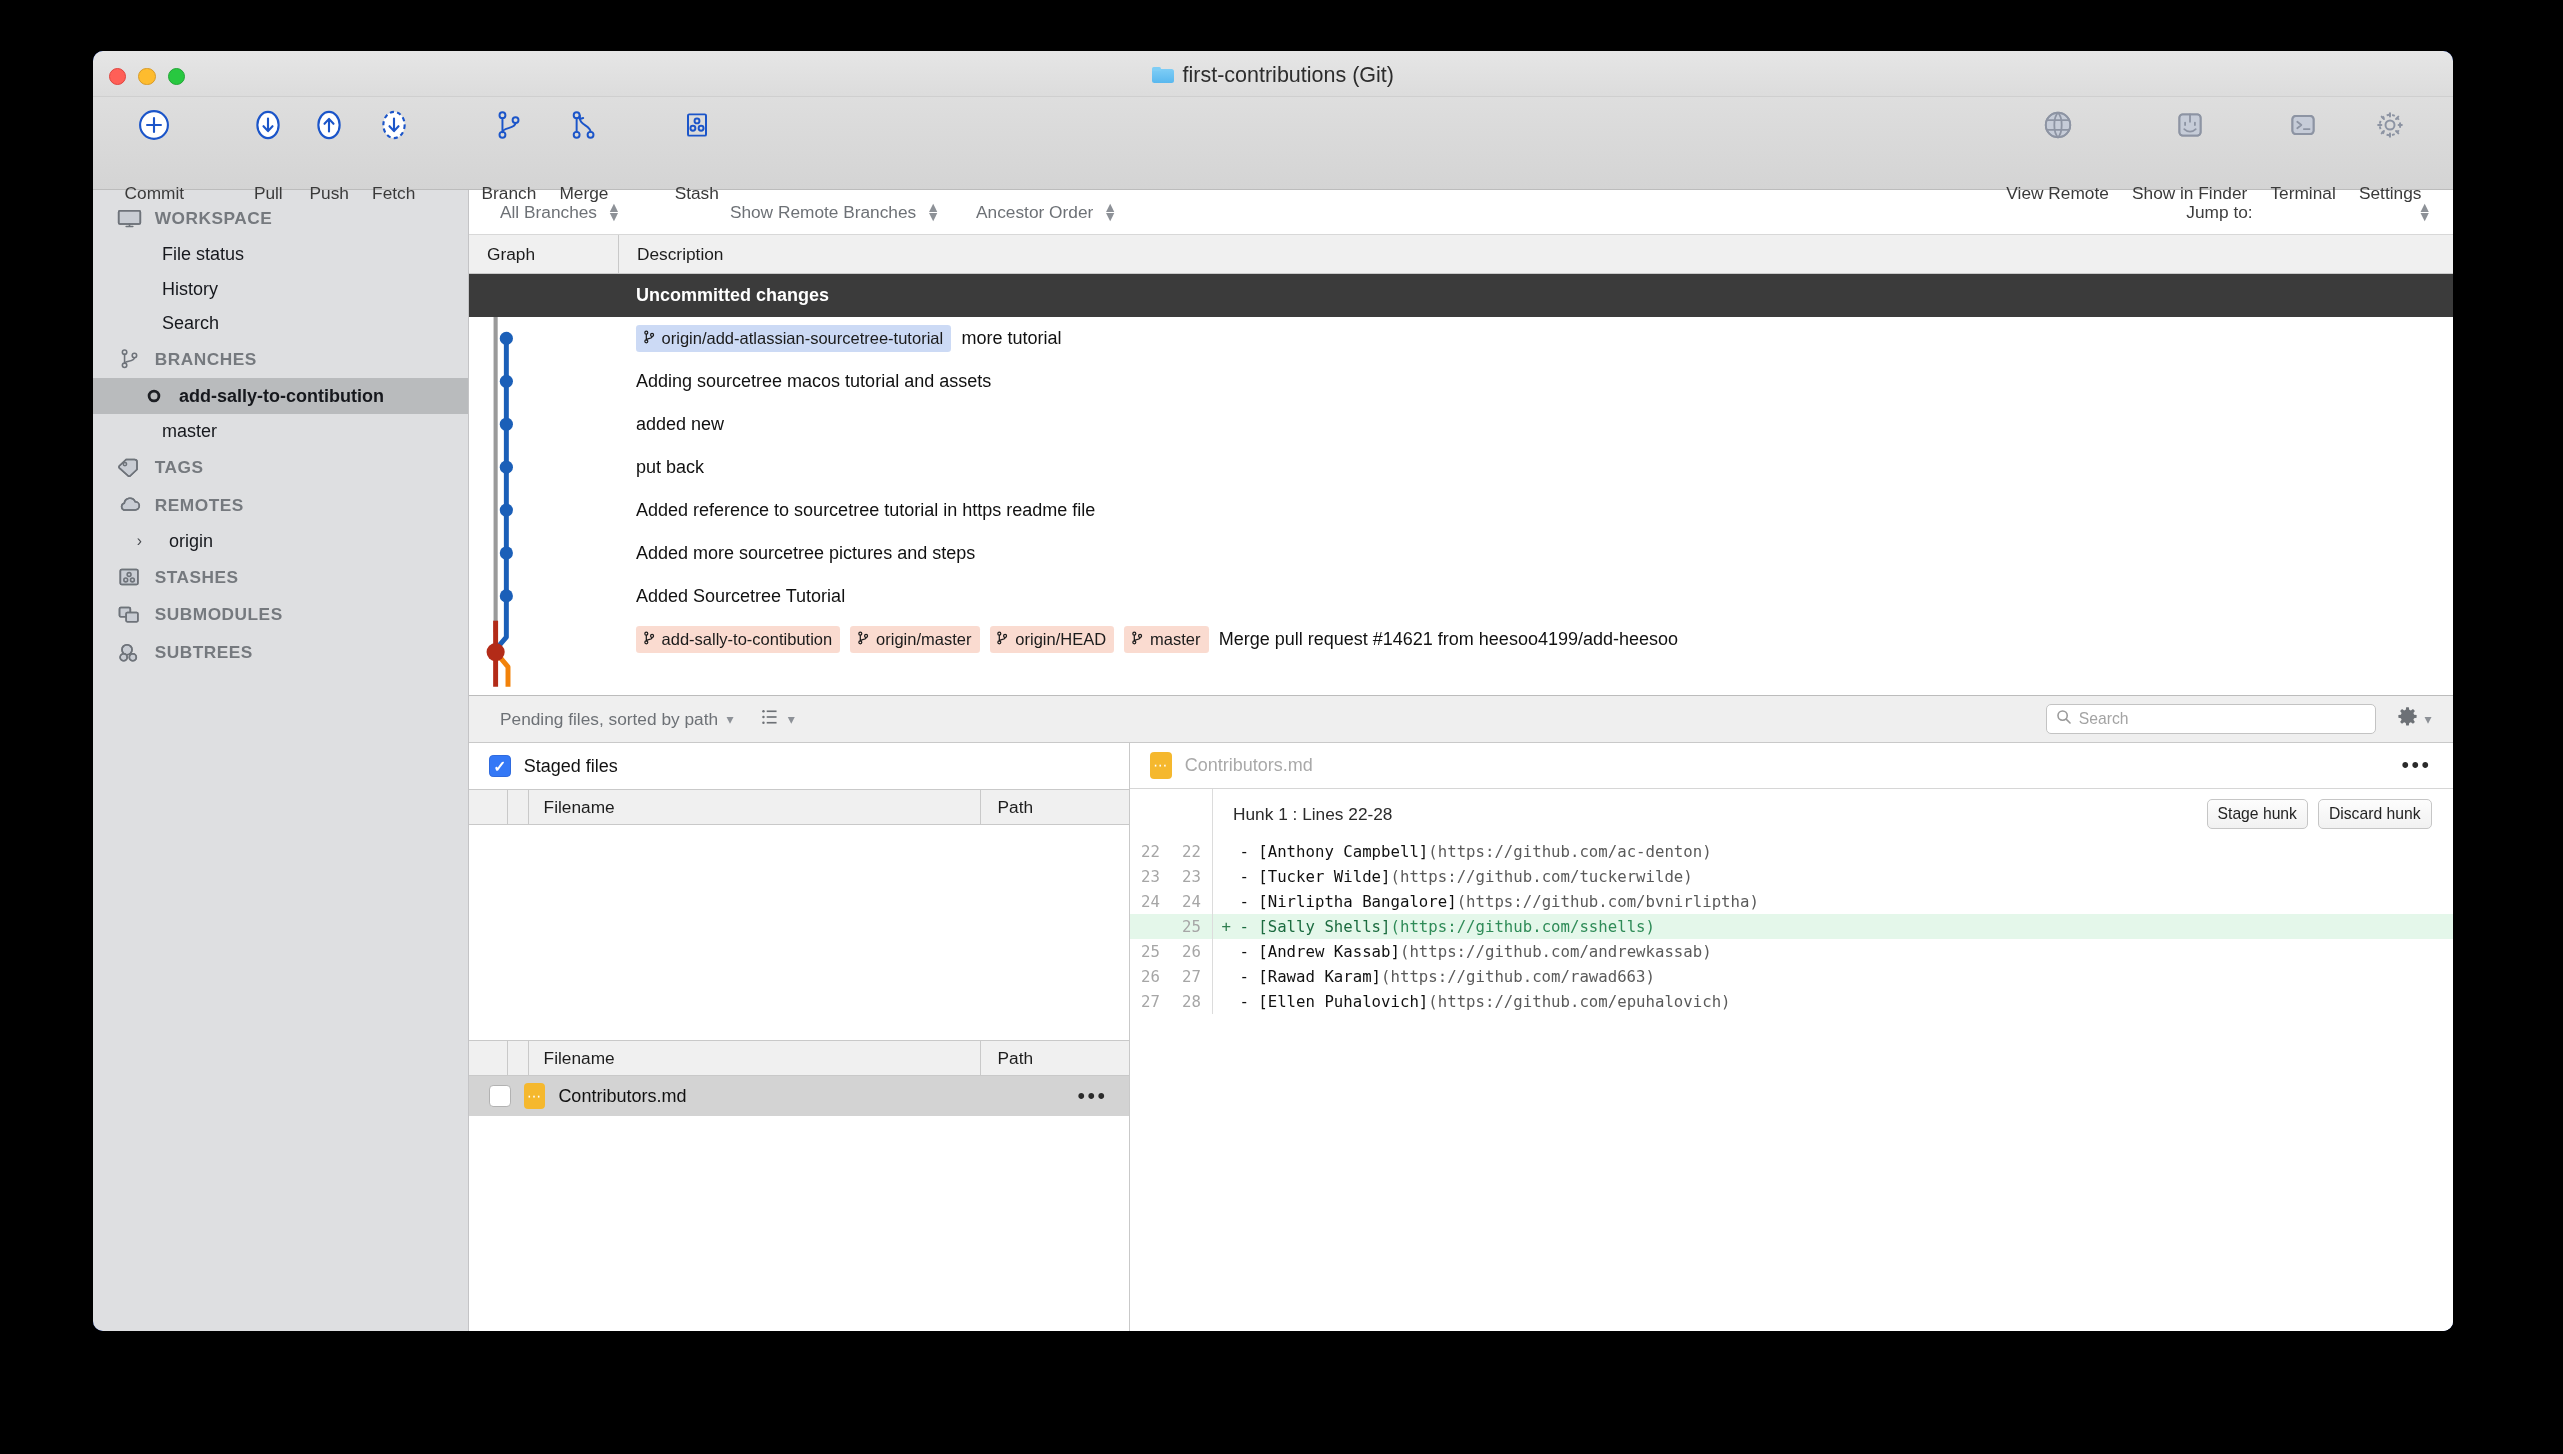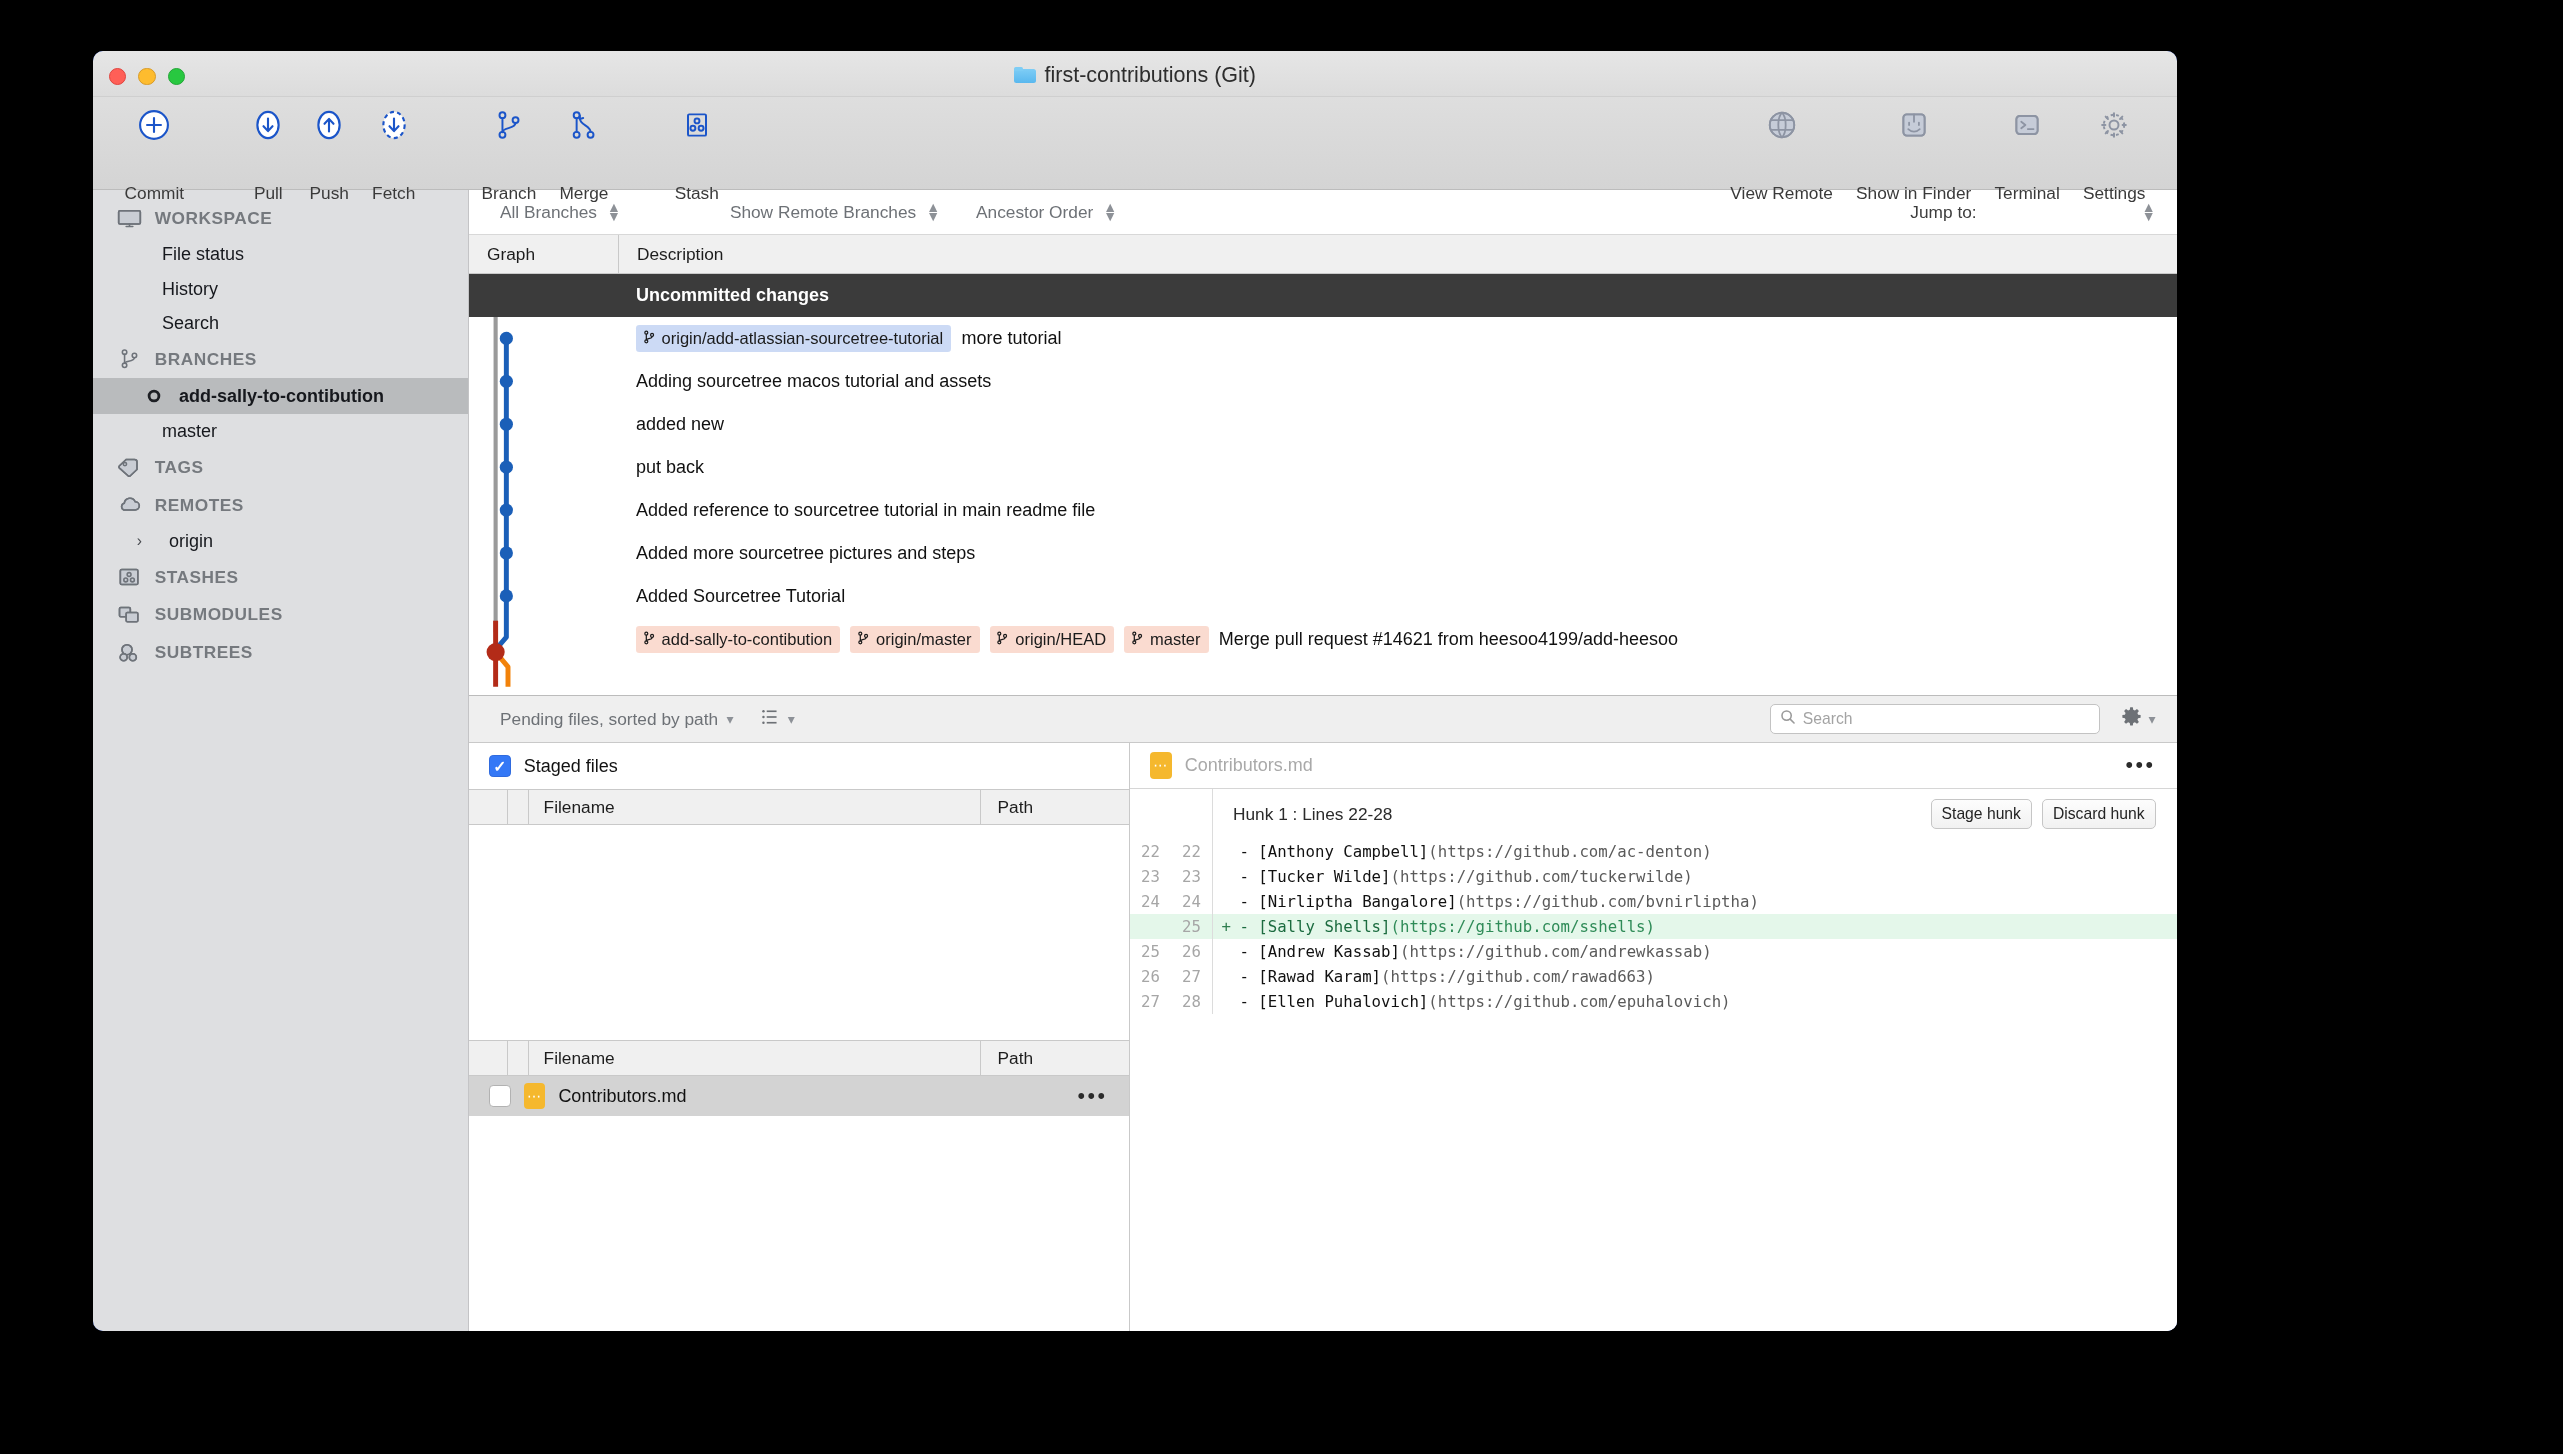--- a/index.html
+++ b/index.html
@@ -1,20 +1,20 @@
 <!DOCTYPE html>
 <html style="font-size:13.2px"><head>
 <meta charset="utf-8">
 <style>
   * { box-sizing: border-box; margin:0; padding:0; }
   html,body { width:2563px; height:1455px; background:#000; overflow:hidden;
     font-family:"Liberation Sans", sans-serif; -webkit-font-smoothing:antialiased; }
 
   .window {
-    position:absolute; left:93px; top:51px; width:2084px; height:1280px;
+    position:absolute; left:93px; top:51px; width:2360px; height:1280px;
     background:#1d4ed8; border-radius:10px; overflow:hidden;
     box-shadow:0 8.3px 33px rgba(0,0,0,.55);
     display:flex; flex-direction:column;
   }
 
   
   .titlebar{
     height:46px; flex:0 0 46px; position:relative;
     background:linear-gradient(#e6e6e6,#dcdcdc);
     border-bottom:0.8px solid #cfcfcf;
@@ -538,21 +538,21 @@
         </div>
         <div class="crow">
           <div class="graphcell"></div>
           <div class="desc">
             <span class="msg">put back</span>
           </div>
         </div>
         <div class="crow">
           <div class="graphcell"></div>
           <div class="desc">
-            <span class="msg">Added reference to sourcetree tutorial in main readme file</span>
+            <span class="msg">Added reference to sourcetree tutorial in https readme file</span>
           </div>
         </div>
         <div class="crow">
           <div class="graphcell"></div>
           <div class="desc">
             <span class="msg">Added more sourcetree pictures and steps</span>
           </div>
         </div>
         <div class="crow">
           <div class="graphcell"></div>

